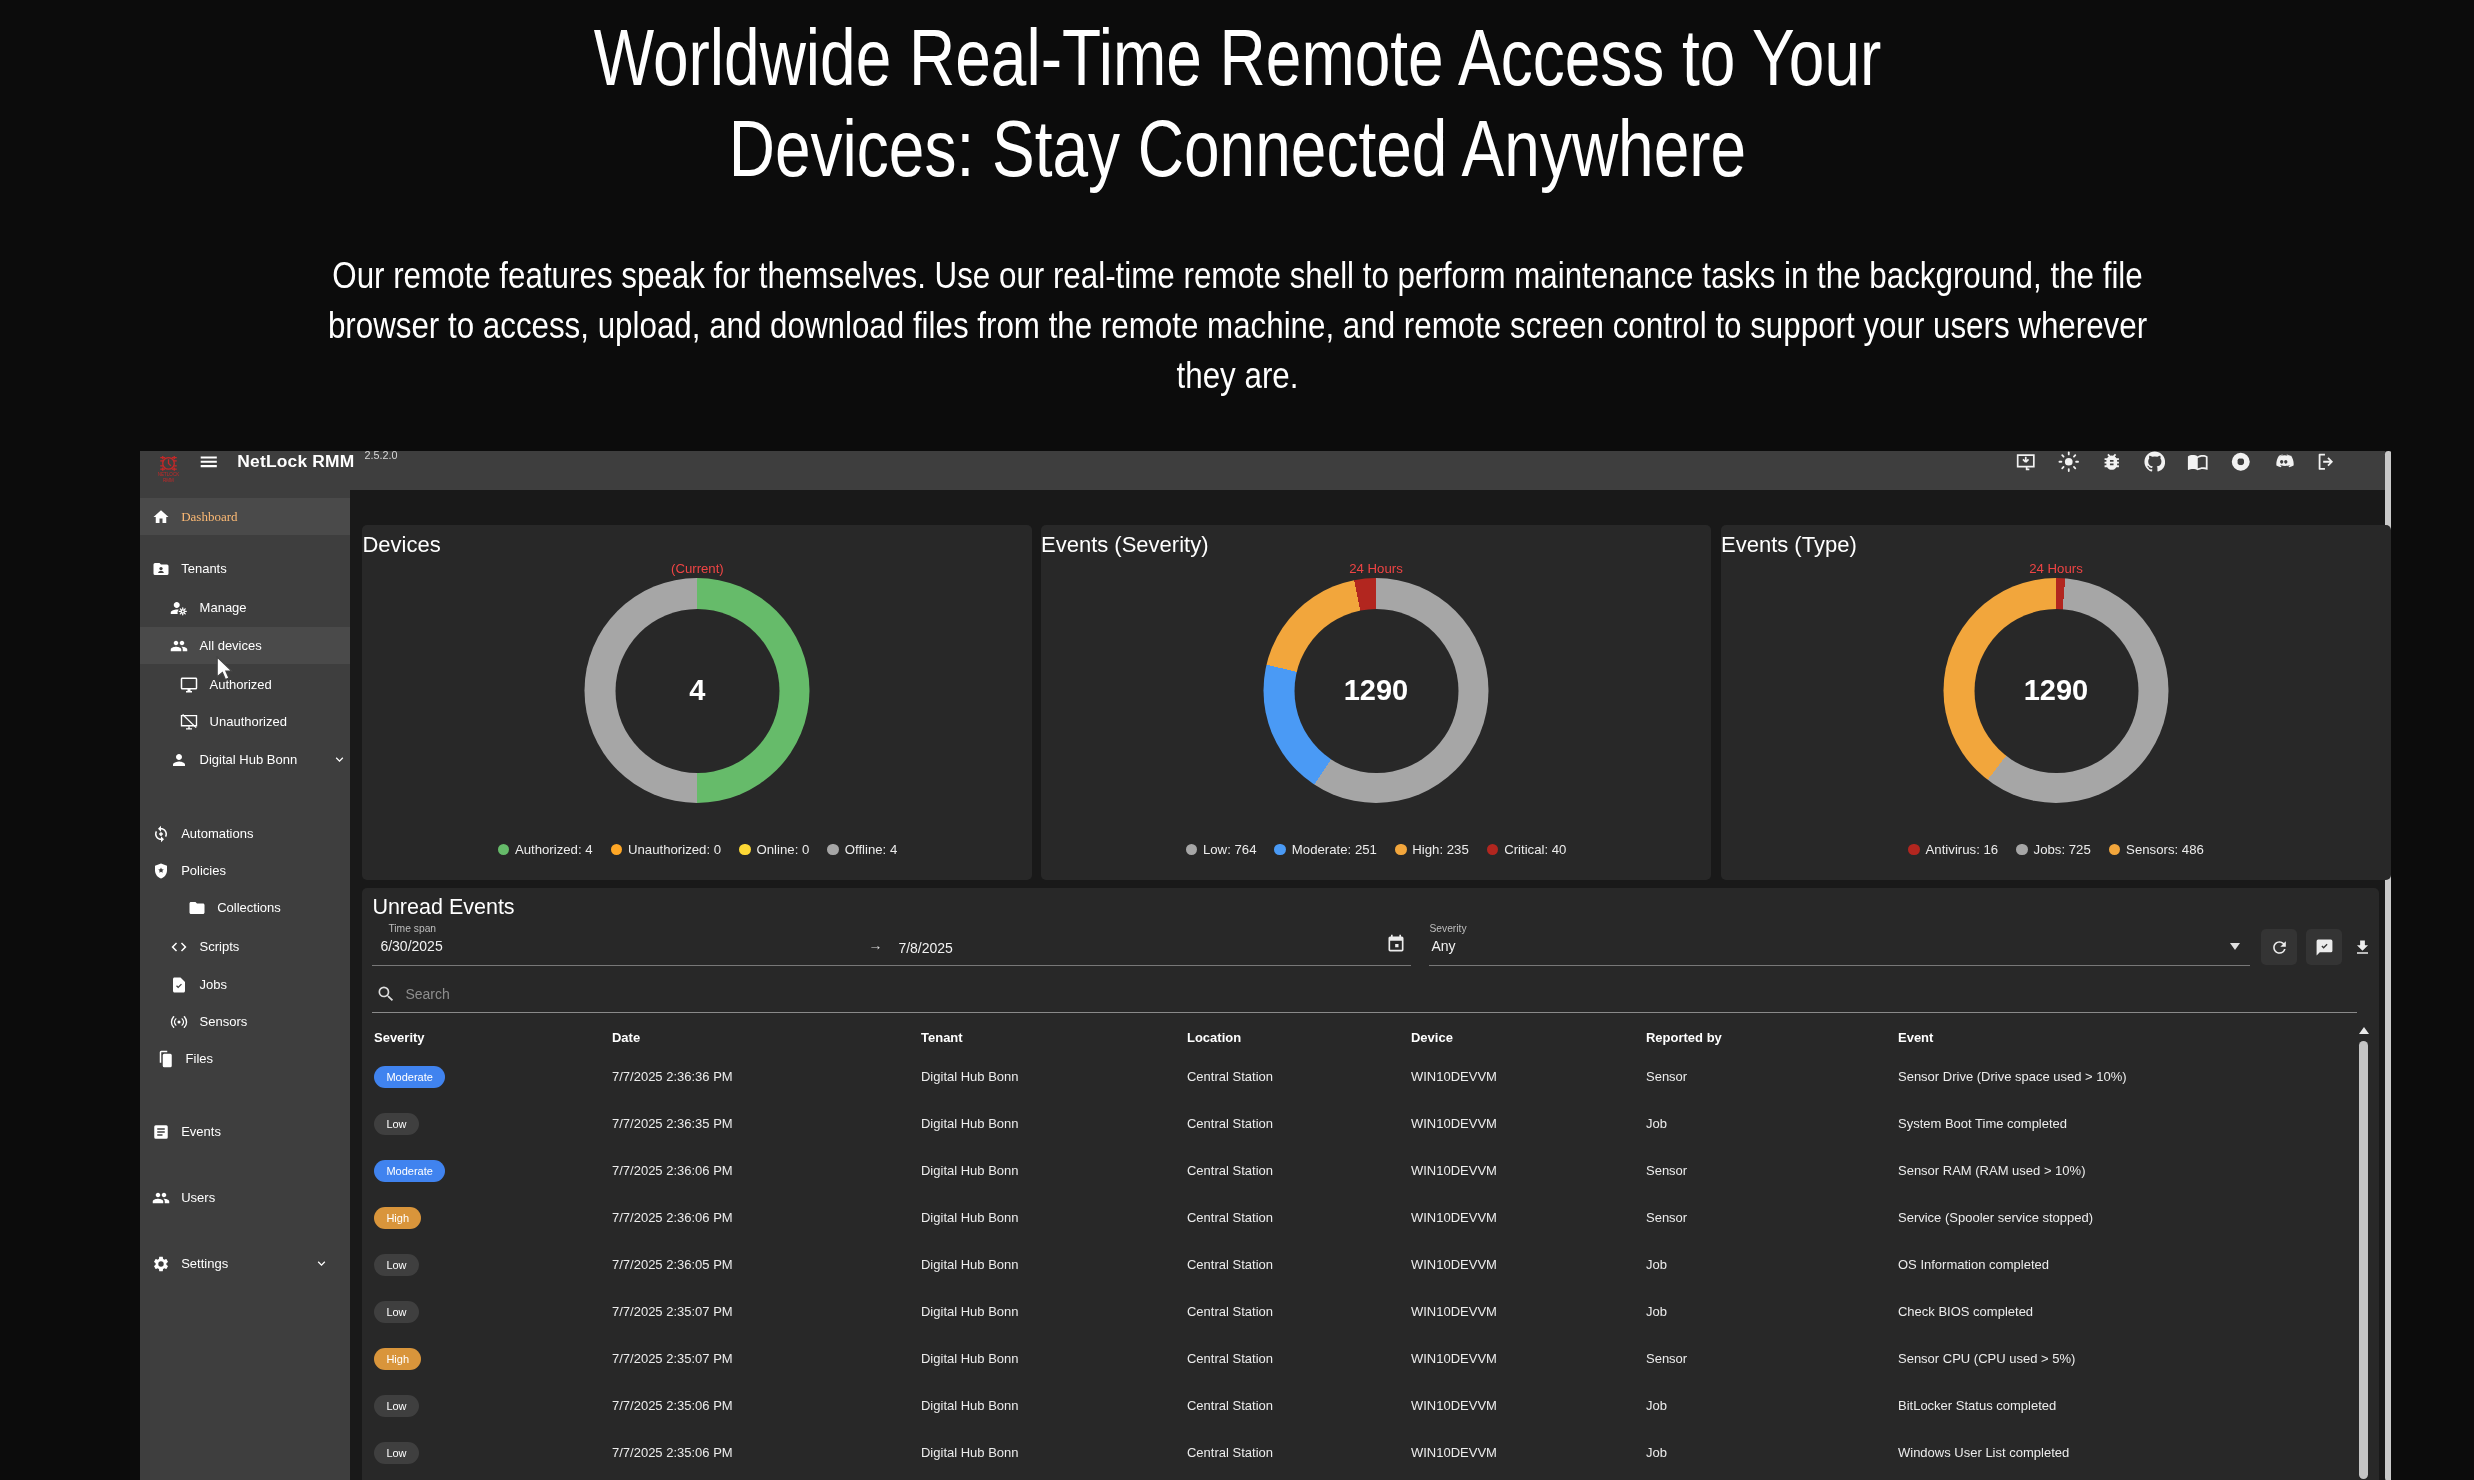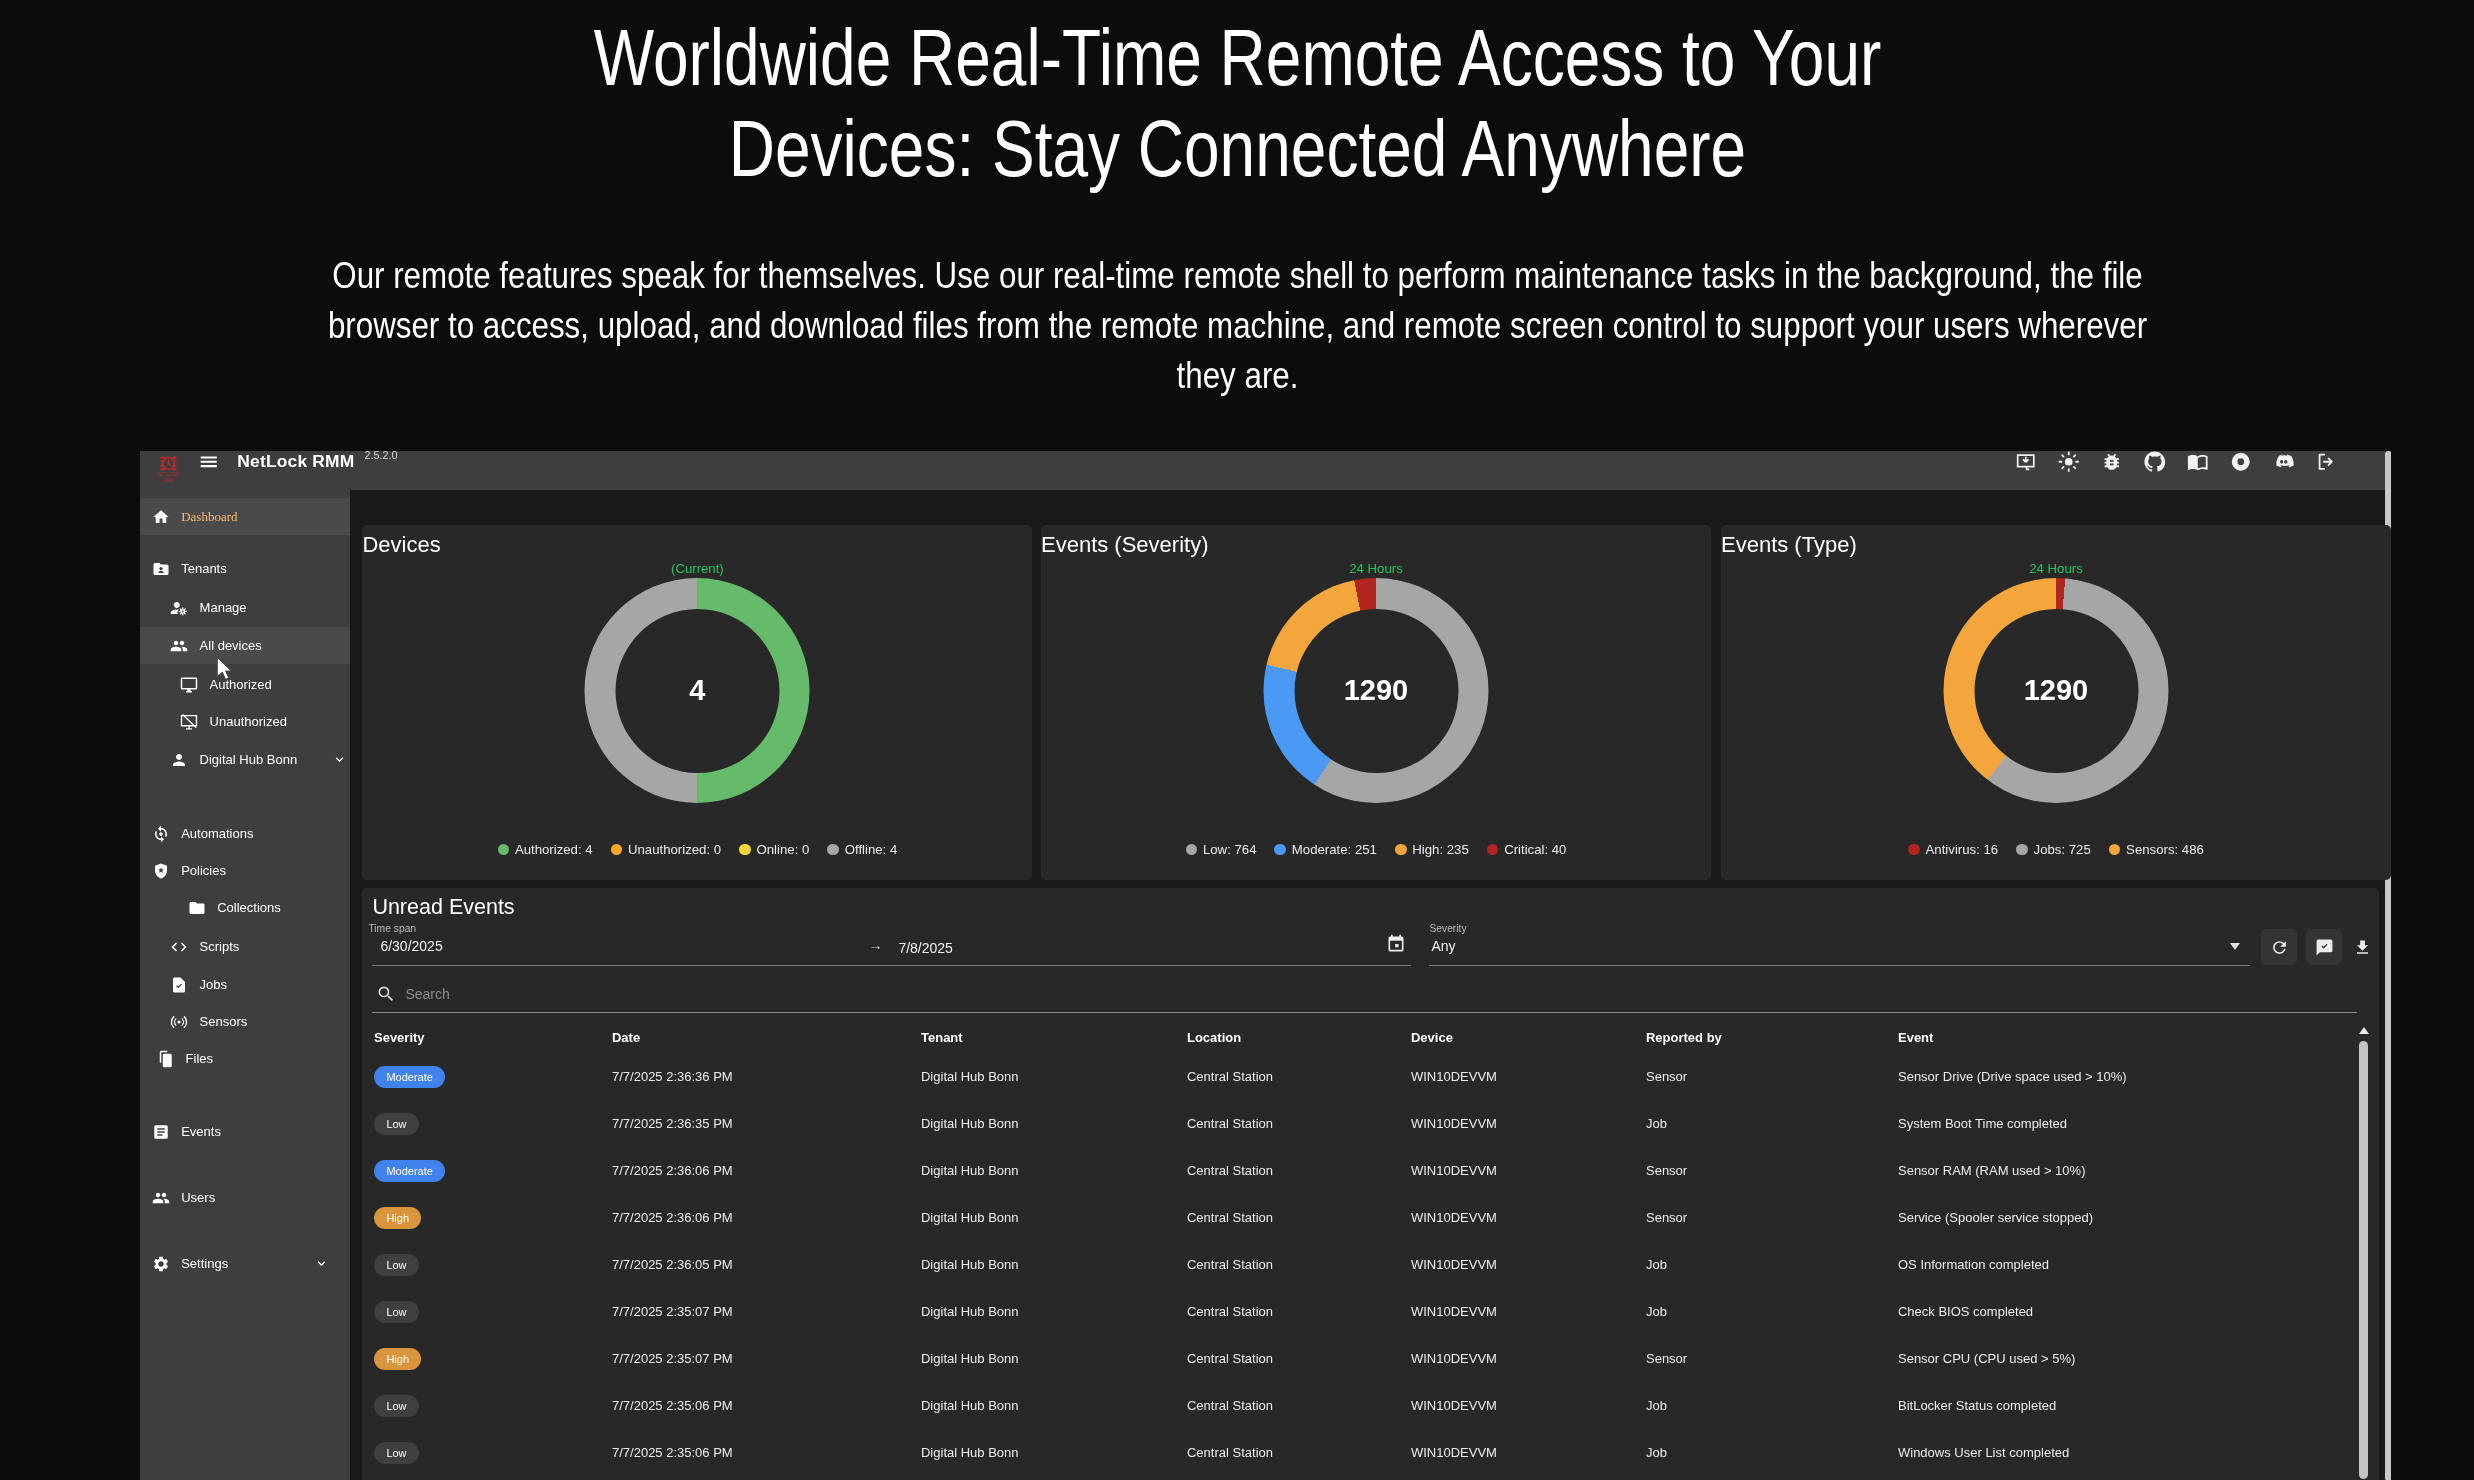--- a/index.html
+++ b/index.html
@@ -29,21 +29,21 @@
   .si .lbl{margin-left:11.6px;white-space:nowrap;}
   .si.active{background:#4a4a4a;}.si.active .lbl{color:#fdba74;font-family:Liberation Serif, serif;}.si.active .ic{color:#fff;}
   .si.hilite{background:#4a4a4a;}
   .si .chev{position:absolute;right:33px;width:15px;height:15px;}
   .cursor-ovl{position:absolute;left:73px;top:205px;width:25px;height:28px;z-index:9;pointer-events:none;}
   
   .main{position:absolute;left:210px;top:39px;width:2035px;height:991px;background:#191919;}
   .card{position:absolute;background:#282828;border-radius:5px;}
   .chart-card{top:35px;width:670px;height:355px;}
   .cc-title{text-align:left;font-size:22px;font-weight:400;margin-top:6.6px;}
-  .cc-sub{text-align:center;font-size:13.2px;color:#22c55e;margin-top:3.3px;}
+  .cc-sub{text-align:center;font-size:13.2px;color:#ef4444;margin-top:3.3px;}
   .donut-wrap{position:absolute;left:50%;top:53px;transform:translateX(-50%);width:225px;height:225px;}
   .donut{width:225px;height:225px;border-radius:50%;}
   .donut::after{content:"";position:absolute;left:31px;top:31px;width:164px;height:164px;border-radius:50%;background:#282828;}
   .donut-center{position:absolute;left:0;top:0;width:225px;height:225px;display:flex;align-items:center;justify-content:center;
     font-size:29px;font-weight:700;z-index:2;}
   .legend{position:absolute;left:0;bottom:23px;width:100%;display:flex;justify-content:center;gap:18px;font-size:13.2px;color:#ececec;}
   .legend .li{display:flex;align-items:center;gap:5.8px;}
   .legend .dot{width:11.6px;height:11.6px;border-radius:50%;flex:none;}
   
   .unread{left:12.4px;top:398px;width:2017px;height:600px;overflow:hidden;}
@@ -421,21 +421,21 @@
        <span class="dot" style="background:#f2a63c"></span>
        <span>Sensors: 486</span>
               </span>
             </div>
   </div>
         </div>
 
       <div class="card unread">
         <div class="u-title">Unread Events</div>
 
-        <div class="u-lab" style="left:6px;top:35px;">Time span</div>
+        <div class="u-lab" style="left:26px;top:35px;">Time span</div>
         <div class="u-val" style="left:18px;top:50px;">6/30/2025</div>
         <div class="u-val" style="left:506px;top:49px;color:#dcdcdc;">→</div>
         <div class="u-val" style="left:536px;top:52px;">7/8/2025</div>
         <span style="position:absolute;left:1024px;top:46px;width:20px;height:20px;color:#ececec;">
           <svg viewBox="0 0 24 24" fill="currentColor">
               <path d="M19 3h-1V1h-2v2H8V1H6v2H5c-1.1 0-2 .9-2 2v14a2 2 0 0 0 2 2h14a2 2 0 0 0 2-2V5a2 2 0 0 0-2-2zm0 16H5V8h14v11z"></path>
               <path d="M11 12h4v4h-4z"></path>
             </svg>
         </span>
         <div class="u-line" style="left:10px;top:77px;width:1039px;"></div>

